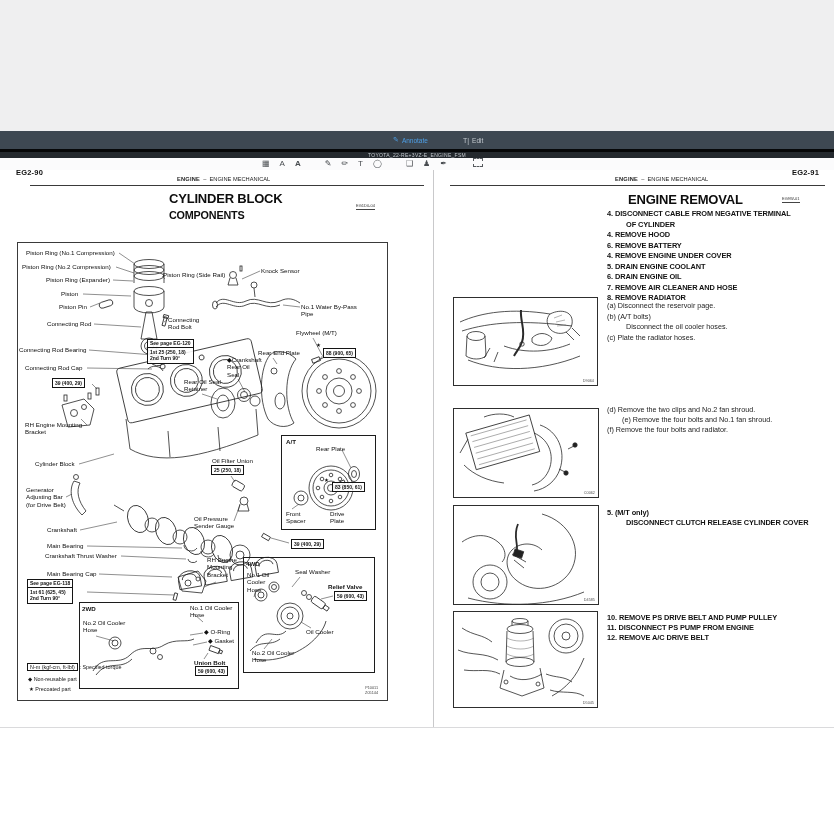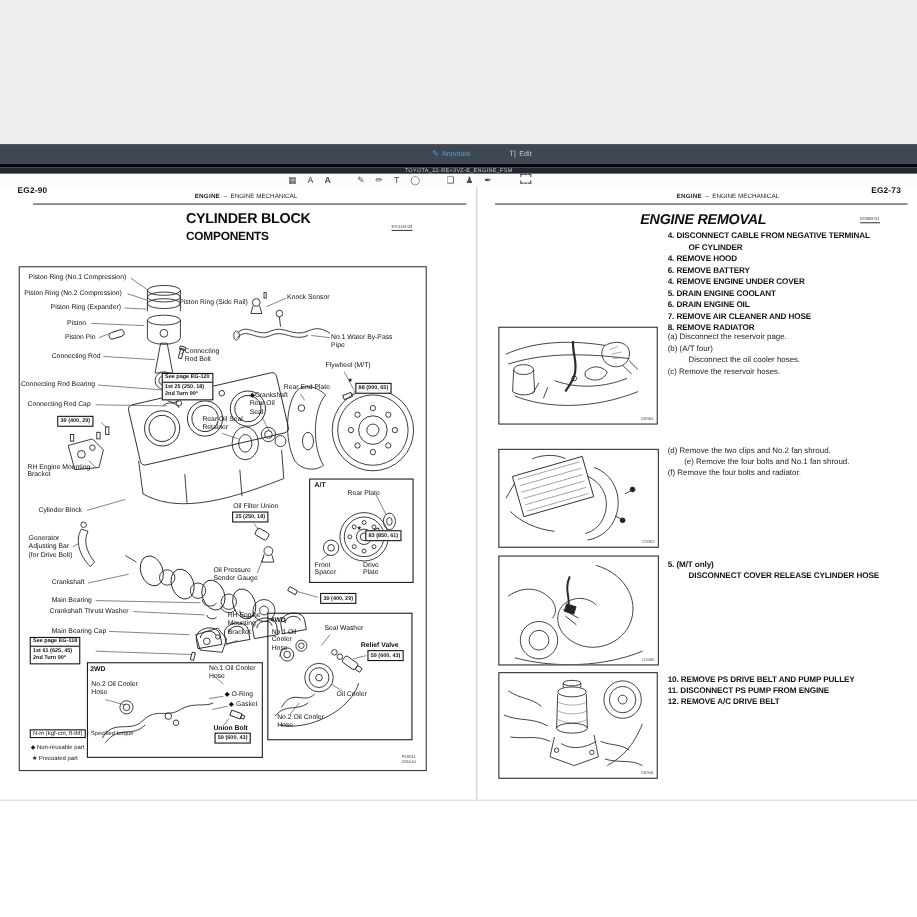--- a/index.html
+++ b/index.html
@@ -419,46 +419,46 @@
     </div>
     <div class="legend-line" style="left:10px;top:433px;">◆  Non-reusable part</div>
     <div class="legend-line" style="left:11px;top:443px;">★  Precoated part</div>
 
     <div class="footcode" style="left:330px;top:443px;">
       <span style="display:block">P10011</span>
       <span style="display:block">Z05144</span>
     </div>
   </div>
 
-  <div class="pgnum" style="left:792px;top:-2px;">EG2-73</div>
+  <div class="pgnum" style="left:792px;top:-2px;">EG2-91</div>
   <div class="pghead" style="left:615px;top:6px;">
     <b>ENGINE</b>&nbsp;&nbsp;<span>–</span>&nbsp;&nbsp;<span>ENGINE MECHANICAL</span>
   </div>
   <div class="rule" style="left:450px;top:15px;width:375px;"></div>
-  <div class="h-big" style="left:582px;top:22px;font-style:italic;">ENGINE REMOVAL</div>
+  <div class="h-big" style="left:628px;top:22px;">ENGINE REMOVAL</div>
   <div class="refcode" style="left:782px;top:26px;">EG9W-01</div>
 
   <div class="stepline" style="left:607px;top:39px;">4. DISCONNECT CABLE FROM NEGATIVE TERMINAL</div>
   <div class="stepline" style="left:626px;top:50px;">OF CYLINDER</div>
   <div class="stepline" style="left:607px;top:60px;">4. REMOVE HOOD</div>
   <div class="stepline" style="left:607px;top:71px;">6. REMOVE BATTERY</div>
   <div class="stepline" style="left:607px;top:81px;">4. REMOVE ENGINE UNDER COVER</div>
   <div class="stepline" style="left:607px;top:92px;">5. DRAIN ENGINE COOLANT</div>
   <div class="stepline" style="left:607px;top:102px;">6. DRAIN ENGINE OIL</div>
   <div class="stepline" style="left:607px;top:113px;">7. REMOVE AIR CLEANER AND HOSE</div>
   <div class="stepline" style="left:607px;top:123px;">8. REMOVE RADIATOR</div>
   <div class="subline" style="left:607px;top:131px;">(a) Disconnect the reservoir page.</div>
-  <div class="subline" style="left:607px;top:142px;">(b) (A/T four)</div>
+  <div class="subline" style="left:607px;top:142px;">(b) (A/T bolts)</div>
   <div class="subline" style="left:626px;top:152px;">Disconnect the oil cooler hoses.</div>
-  <div class="subline" style="left:607px;top:163px;">(c) Remove the reservoir hoses.</div>
+  <div class="subline" style="left:607px;top:163px;">(c) Plate the radiator hoses.</div>
   <div class="subline" style="left:607px;top:235px;">(d) Remove the two clips and No.2 fan shroud.</div>
   <div class="subline" style="left:622px;top:245px;">(e) Remove the four bolts and No.1 fan shroud.</div>
   <div class="subline" style="left:607px;top:255px;">(f) Remove the four bolts and radiator.</div>
   <div class="stepline" style="left:607px;top:338px;">5. (M/T only)</div>
-  <div class="stepline" style="left:626px;top:348px;">DISCONNECT COVER RELEASE CYLINDER HOSE</div>
+  <div class="stepline" style="left:626px;top:348px;">DISCONNECT CLUTCH RELEASE CYLINDER COVER</div>
   <div class="stepline" style="left:607px;top:443px;">10. REMOVE PS DRIVE BELT AND PUMP PULLEY</div>
   <div class="stepline" style="left:607px;top:453px;">11. DISCONNECT PS PUMP FROM ENGINE</div>
   <div class="stepline" style="left:607px;top:463px;">12. REMOVE A/C DRIVE BELT</div>
 
   <div class="figbox" style="left:453px;top:127px;width:143px;height:87px;">
     <svg width="143" height="87" viewBox="0 0 143 87">
       <g class="sk2">
         <path d="M6,24 C28,14 58,10 96,16 M8,33 C36,24 70,22 118,28"></path>
         <path d="M96,16 C108,10 120,14 118,26 C116,36 104,38 97,32 C92,27 92,20 96,16 Z"></path>
         <ellipse cx="22" cy="38" rx="9" ry="4.5"></ellipse>

